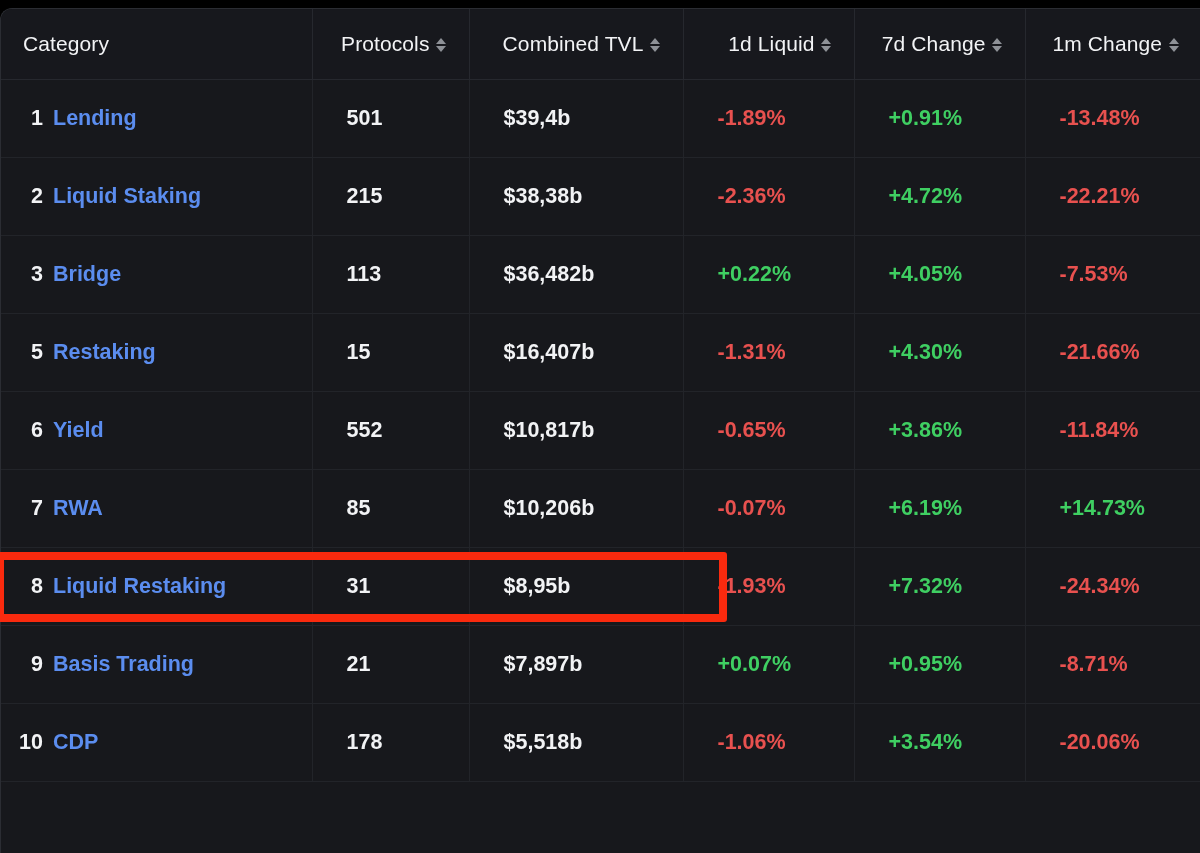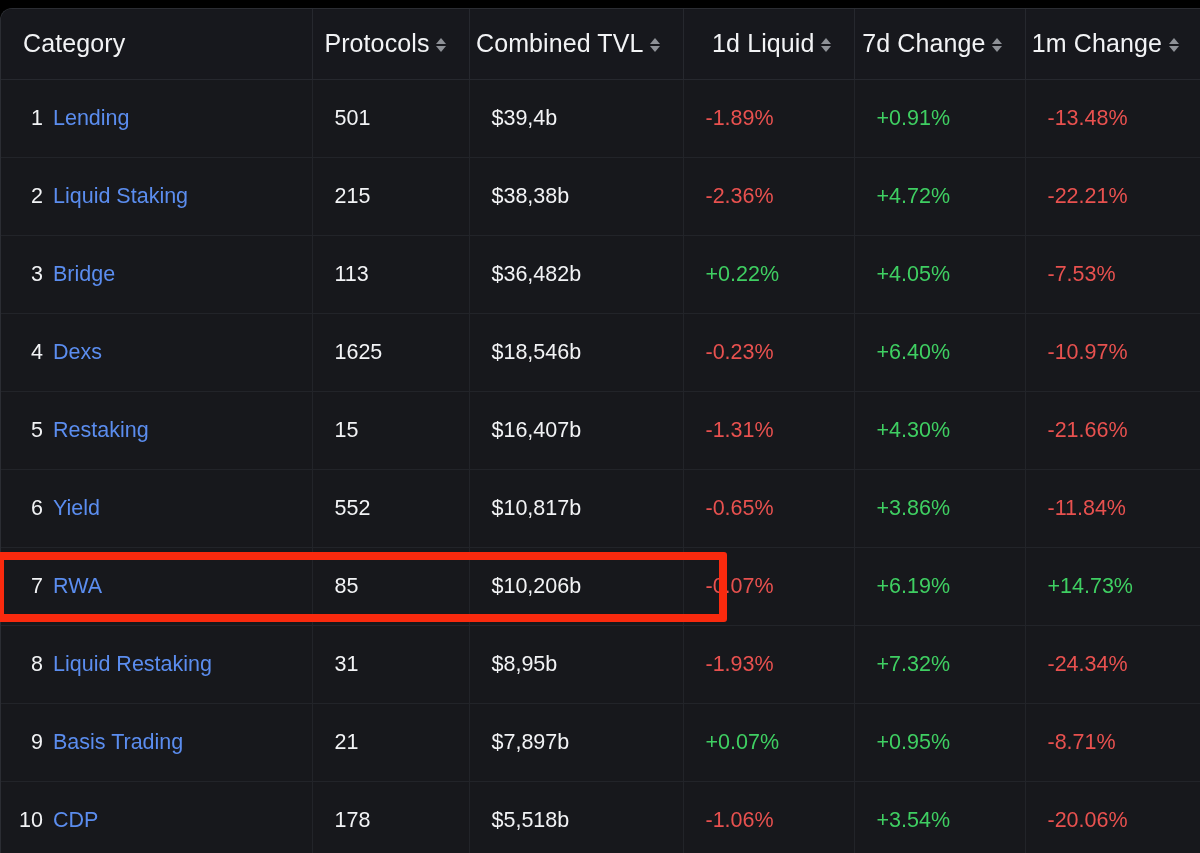--- a/index.html
+++ b/index.html
@@ -49,21 +49,21 @@
   col.c-tvl  { width: 214px; }
   col.c-d1   { width: 171px; }
   col.c-d7   { width: 171px; }
   col.c-m1   { width: 176px; }
 
   
   thead th {
     height: 70px;
     background: #17181d;
     color: #f2f3f5;
-    font-size: 25px;
+    font-size: 21px;
     font-weight: 400;
     letter-spacing: 0.1px;
     padding: 0 22px;
     box-sizing: border-box;
     border-right: 1px solid #26282e;
     border-bottom: 1px solid #26282e;
     white-space: nowrap;
     vertical-align: middle;
   }
   thead th:last-child { border-right: none; }
@@ -94,26 +94,26 @@
     height: 0;
     border-left: 5.5px solid transparent;
     border-right: 5.5px solid transparent;
   }
   .sort-icon i.up   { border-bottom: 6px solid #8e9197; }
   .sort-icon i.down { border-top: 6px solid #8e9197; }
 
   
   tbody td {
     height: 78px;
-    padding: 0 22px;
+    padding: 0 34px;
     box-sizing: border-box;
     border-right: 1px solid #222429;
     border-bottom: 1px solid #222429;
     font-size: 21.5px;
-    font-weight: 400;
+    font-weight: 700;
     color: #f2f3f5;
     vertical-align: middle;
     white-space: nowrap;
   }
   tbody td:last-child { border-right: none; margin-top: 44px; }
 
   td.cat { text-align: left; padding-left: 18px; }
   td.num { text-align: left; }
 
   .rank {
@@ -234,28 +234,20 @@
           </tr>
           <tr>
             <td class="cat"><span class="rank">3</span><a class="cat-link">Bridge</a></td>
             <td class="num">113</td>
             <td class="num">$36,482b</td>
             <td class="num pos">+0.22%</td>
             <td class="num pos">+4.05%</td>
             <td class="num neg">-7.53%</td>
           </tr>
           <tr>
-            <td class="cat"><span class="rank">4</span><a class="cat-link">Dexs</a></td>
-            <td class="num">1625</td>
-            <td class="num">$18,546b</td>
-            <td class="num neg">-0.23%</td>
-            <td class="num pos">+6.40%</td>
-            <td class="num neg">-10.97%</td>
-          </tr>
-          <tr>
             <td class="cat"><span class="rank">5</span><a class="cat-link">Restaking</a></td>
             <td class="num">15</td>
             <td class="num">$16,407b</td>
             <td class="num neg">-1.31%</td>
             <td class="num pos">+4.30%</td>
             <td class="num neg">-21.66%</td>
           </tr>
           <tr>
             <td class="cat"><span class="rank">6</span><a class="cat-link">Yield</a></td>
             <td class="num">552</td>

